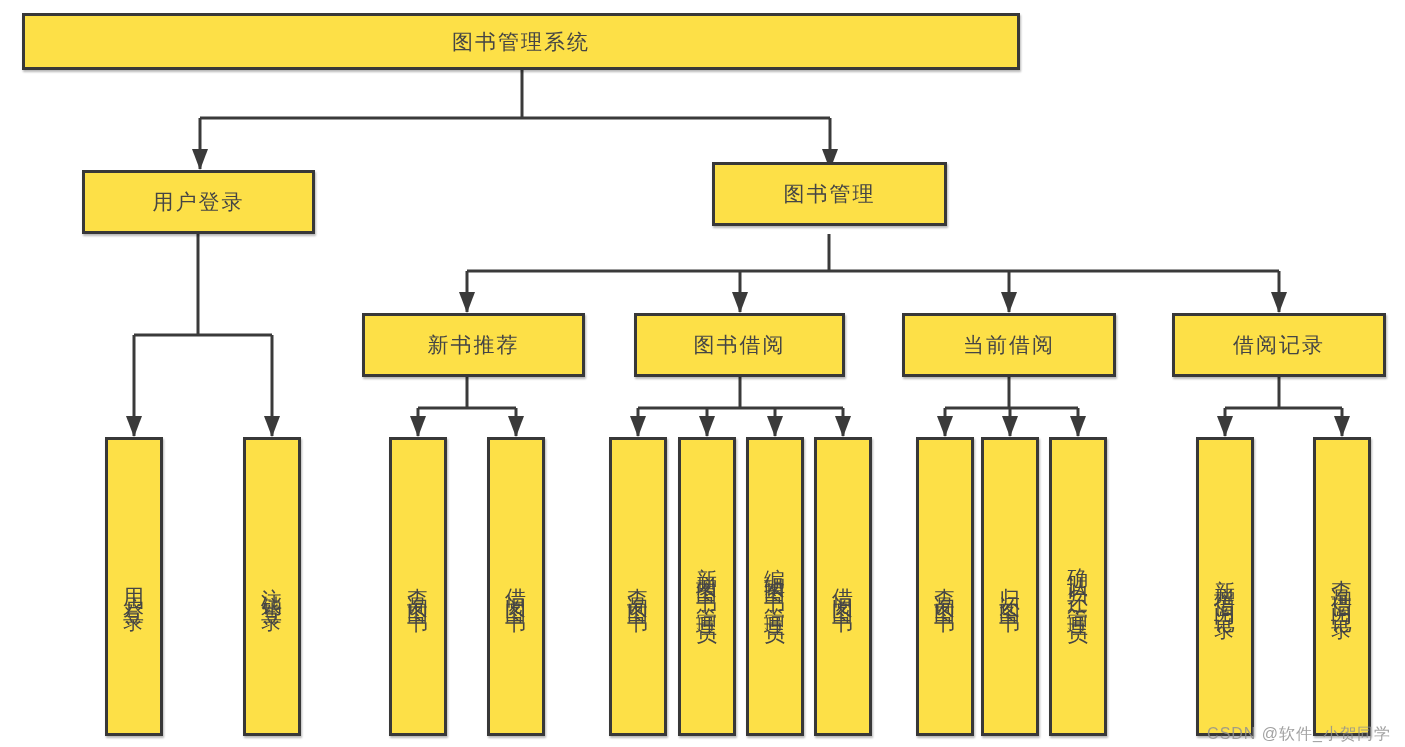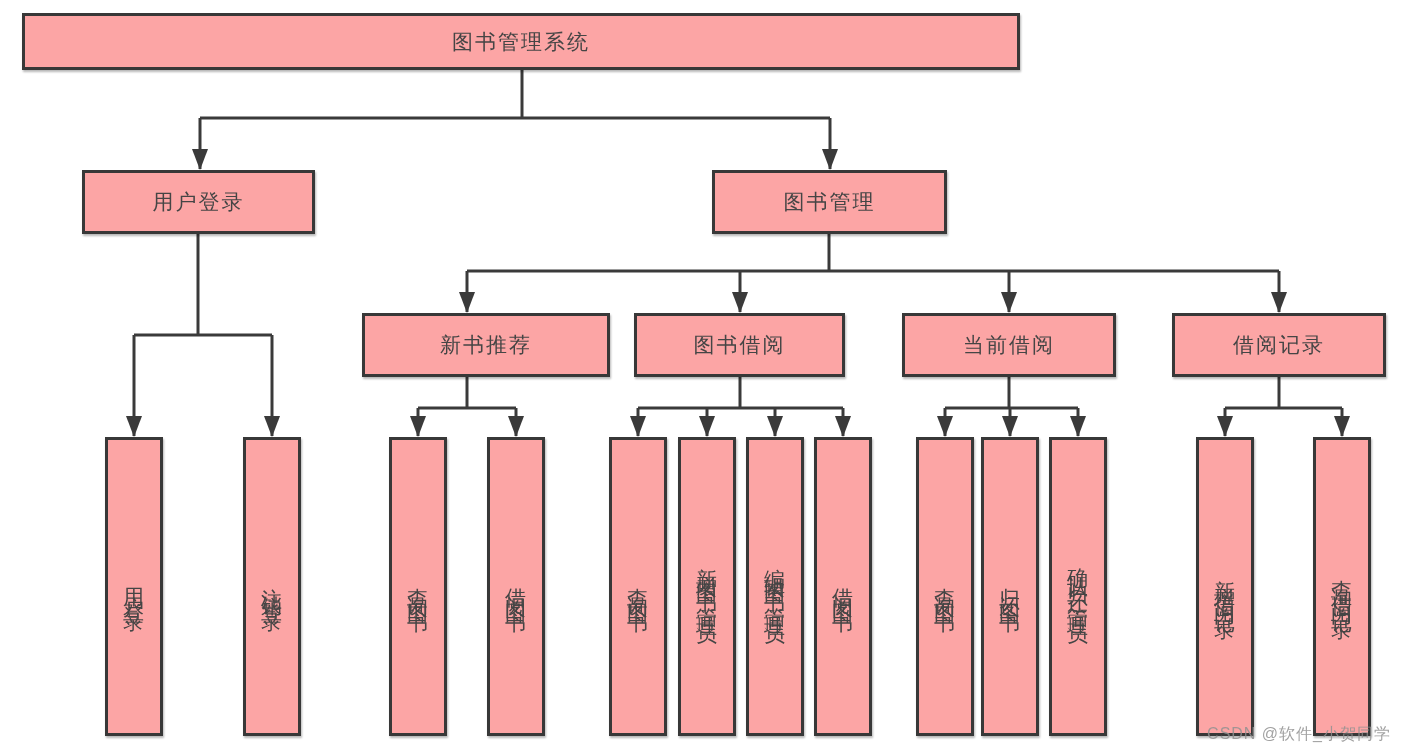--- a/index.html
+++ b/index.html
@@ -3,21 +3,21 @@
 <meta charset="utf-8">
 <style>
   html,body { margin:0; padding:0; }
   body { font-family: "Liberation Sans", sans-serif; background:#ffffff; }
   .canvas {
     position:relative; width:1405px; height:747px; background:#ffffff;
     overflow:hidden;
   }
   .wires { position:absolute; left:0; top:0; width:1405px; height:747px; }
   .node {
-    position:absolute; box-sizing:border-box; background:#fca5a5;
+    position:absolute; box-sizing:border-box; background:#fde047;
     border:3px solid #383838; box-shadow:1px 2px 2px rgba(0,0,0,0.28);
     display:flex; align-items:center; justify-content:center;
     color:#454545;
   }
   .hlabel { font-size:21px; letter-spacing:2px; white-space:nowrap; }
   .vlabel {
     writing-mode:vertical-rl; text-orientation:mixed;
     font-size:21px; letter-spacing:8px; line-height:1; white-space:nowrap;
   }
   .watermark {
@@ -79,25 +79,25 @@
     <line x1="1342" y1="408" x2="1342" y2="436" marker-end="url(#arrow)"></line>
   </svg>
 
   <div class="node" style="left:22px;top:13px;width:998px;height:57px">
     <span class="hlabel">图书管理系统</span>
   </div>
 
   <div class="node" style="left:82px;top:170px;width:233px;height:64px">
     <span class="hlabel">用户登录</span>
   </div>
-  <div class="node" style="left:712px;top:170px;width:235px;height:64px">
+  <div class="node" style="left:712px;top:162px;width:235px;height:64px">
     <span class="hlabel">图书管理</span>
   </div>
 
-  <div class="node" style="left:362px;top:313px;width:248px;height:64px">
+  <div class="node" style="left:362px;top:313px;width:223px;height:64px">
     <span class="hlabel">新书推荐</span>
   </div>
   <div class="node" style="left:902px;top:313px;width:214px;height:64px">
     <span class="hlabel">当前借阅</span>
   </div>
   <div class="node" style="left:634px;top:313px;width:211px;height:64px">
     <span class="hlabel">图书借阅</span>
   </div>
   <div class="node" style="left:1172px;top:313px;width:214px;height:64px">
     <span class="hlabel">借阅记录</span>

